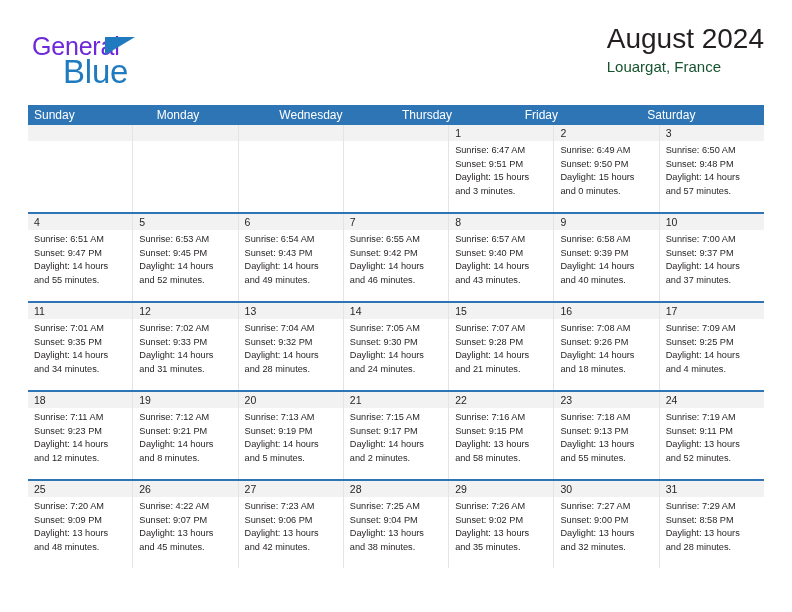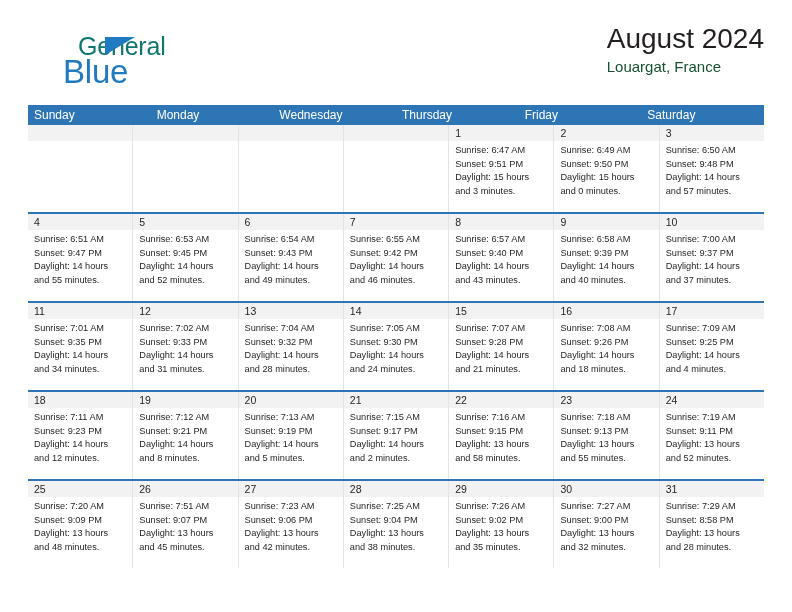--- a/index.html
+++ b/index.html
@@ -35,24 +35,23 @@
     top: 12px;
     width: 180px;
     height: 56px;
   }
   .brand-word-general {
     position: absolute;
     left: 0;
     top: 0;
     font-size: 25px;
     letter-spacing: -0.2px;
-    color: #0f766e;
+    color: #6d28d9;
     line-height: 1;
     font-family: "Liberation Sans", sans-serif;
-    margin-left: 46px;
   }
   .brand-triangle {
     position: absolute;
     left: 73px;
     top: 3px;
     width: 0;
     height: 0;
     border-left: 30px solid #1f7ac0;
     border-bottom: 18px solid transparent;
   }
@@ -517,21 +516,21 @@
           <div class="day-line">Sunset: 9:09 PM</div>
           <div class="day-line">Daylight: 13 hours</div>
           <div class="day-line">and 48 minutes.</div>
         </div>
       </div>
       <div class="day-cell">
         <div class="day-number-band">
             <span class="day-number">26</span>
           </div>
         <div class="day-body">
-          <div class="day-line">Sunrise: 7:51 AM</div>
+          <div class="day-line">Sunrise: 4:22 AM</div>
           <div class="day-line">Sunset: 9:07 PM</div>
           <div class="day-line">Daylight: 13 hours</div>
           <div class="day-line">and 45 minutes.</div>
         </div>
       </div>
       <div class="day-cell">
         <div class="day-number-band">
             <span class="day-number">27</span>
           </div>
         <div class="day-body">

